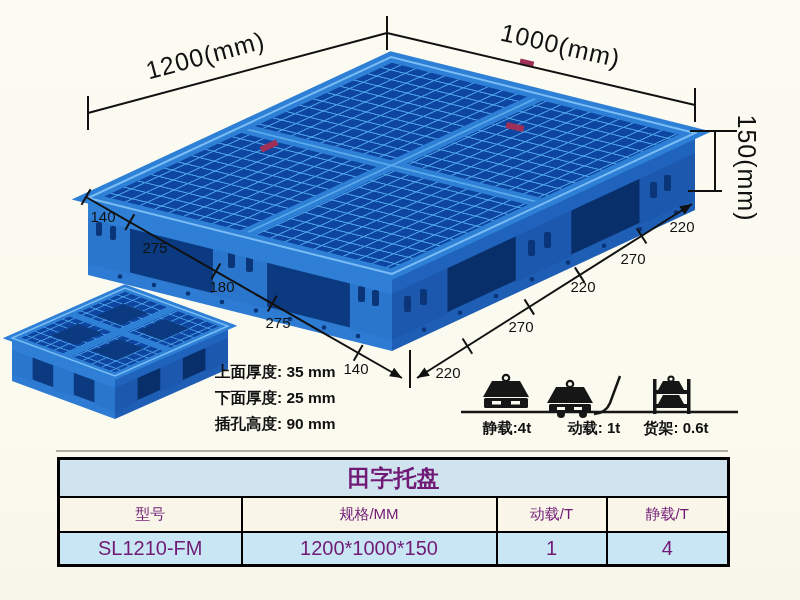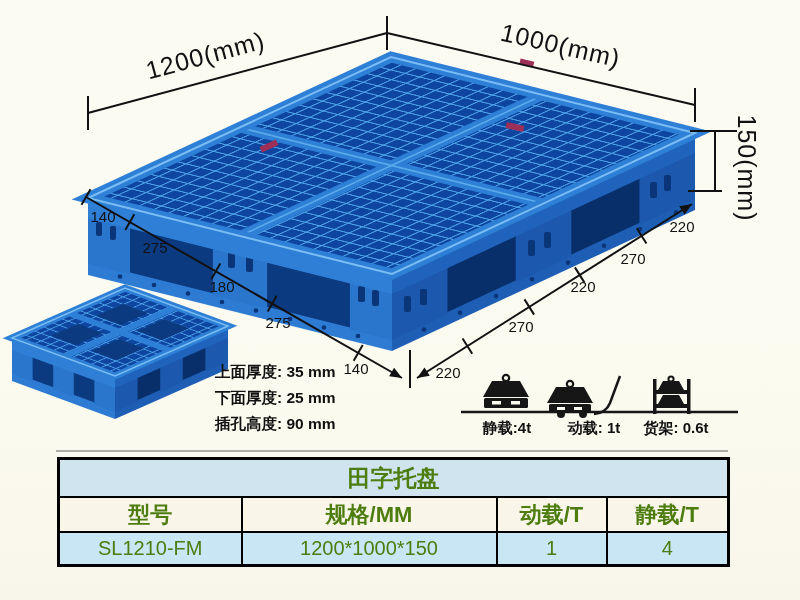--- a/index.html
+++ b/index.html
@@ -10,26 +10,26 @@
   }
   svg text{fill:#111;}
   .dim-num{font-size:15px;}
   .dim-big{font-size:25px;letter-spacing:1px;}
   .spec-line{font-size:15.5px;font-weight:600;}
   .load-label{font-size:15px;font-weight:700;}
   .table-shadow{position:absolute;left:56px;top:450px;width:672px;height:2px;background:#9a9a92;opacity:.8;}
   table.spec{
     position:absolute;left:57px;top:457px;width:670px;
     border-collapse:collapse;table-layout:fixed;
-    font-family:"Liberation Sans",sans-serif;color:#4d7c0f;
+    font-family:"Liberation Sans",sans-serif;color:#701a75;
   }
   table.spec td{border:2px solid #000;text-align:center;vertical-align:middle;padding:0;}
   table.spec{border:3px solid #000;}
   td.t-title{background:#cfe4ee;font-size:23px;font-weight:700;height:36px;}
-  td.t-head{background:#f9f6e9;font-size:22px;font-weight:700;height:33px;}
+  td.t-head{background:#f9f6e9;font-size:15px;font-weight:400;height:33px;}
   td.t-cell{background:#c9e6f4;font-size:20px;height:31px;margin-top:46px;}
 </style>
 </head>
 <body>
 
 <div class="stage">
 
   <svg width="800" height="455" viewBox="0 0 800 455">
     <defs>
       <pattern id="grid" width="15" height="15" patternUnits="userSpaceOnUse" patternTransform="matrix(0.909 -0.418 0.971 0.24 88 198)">

